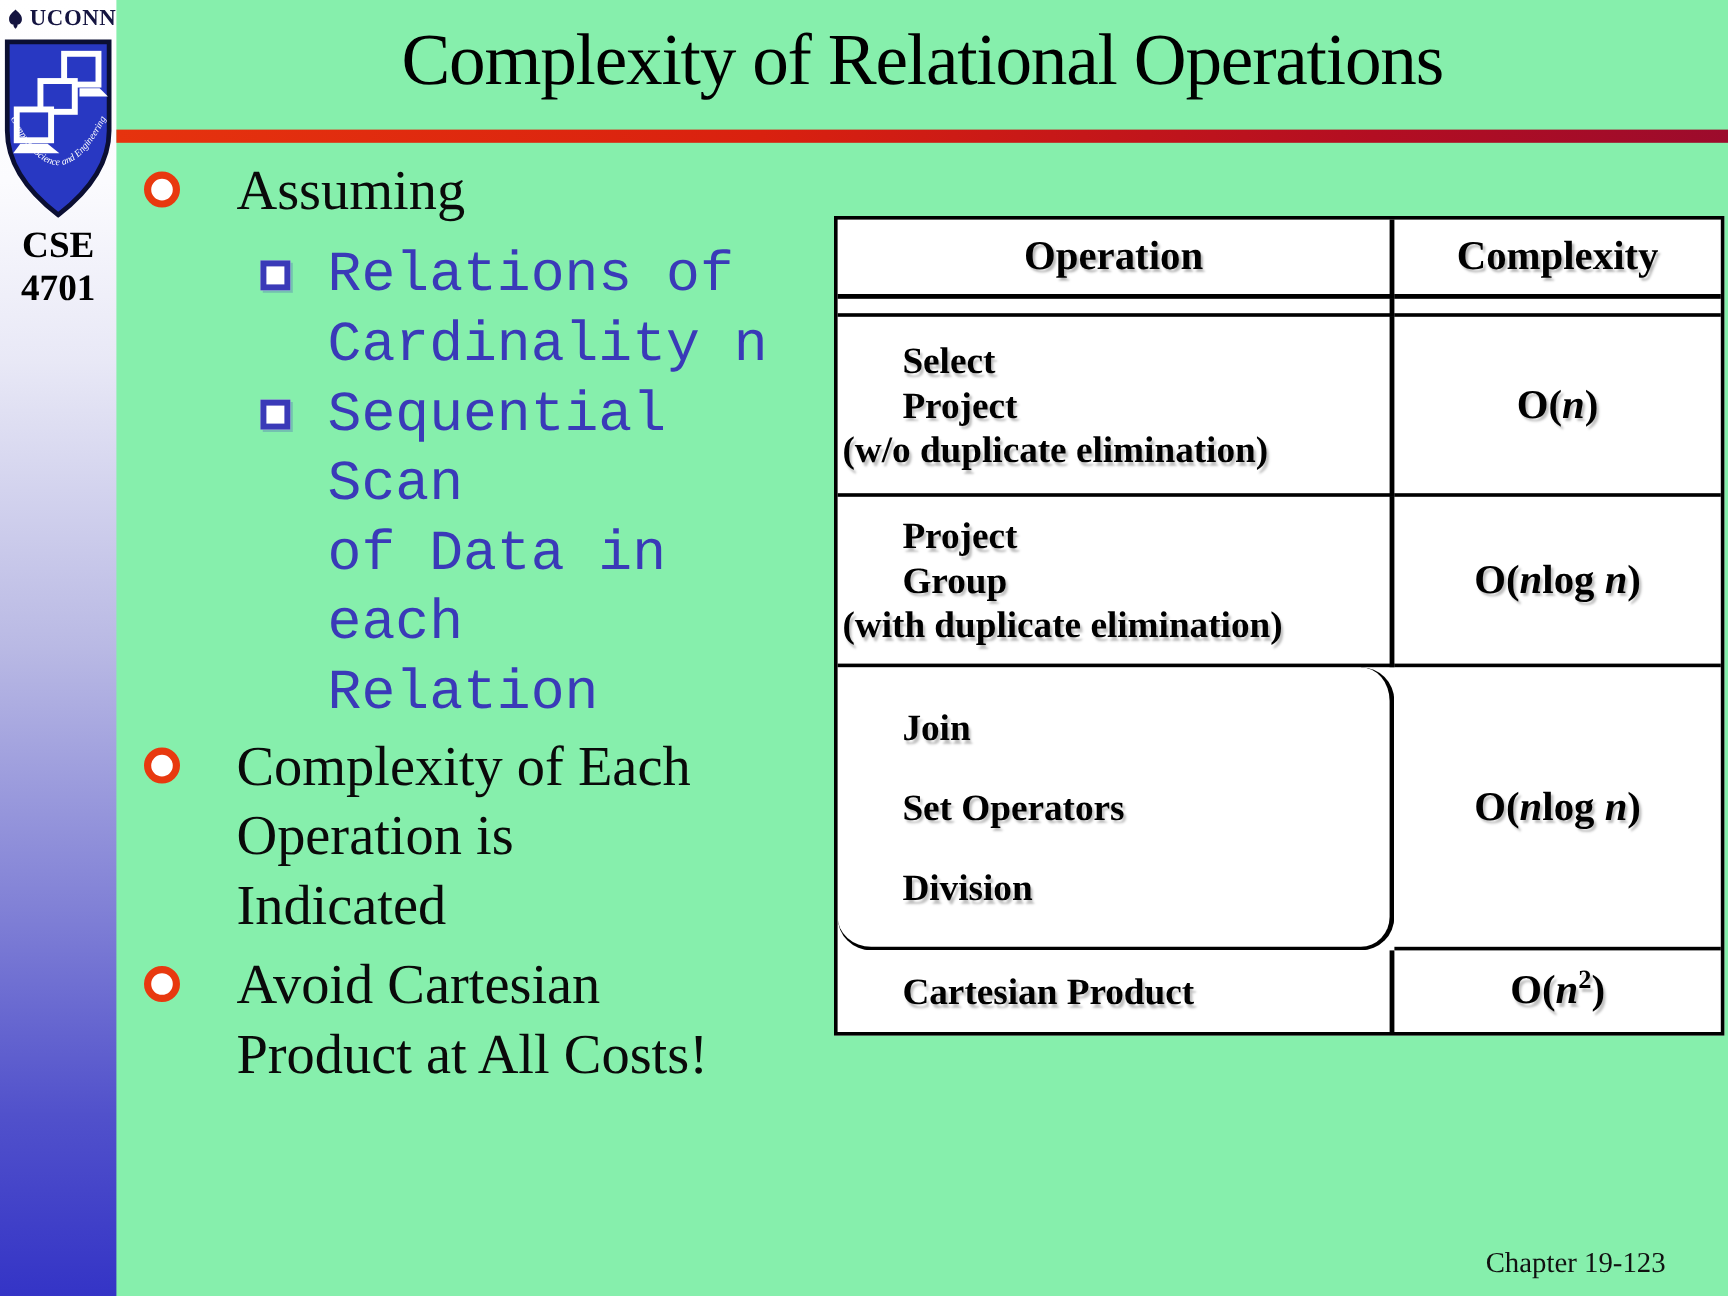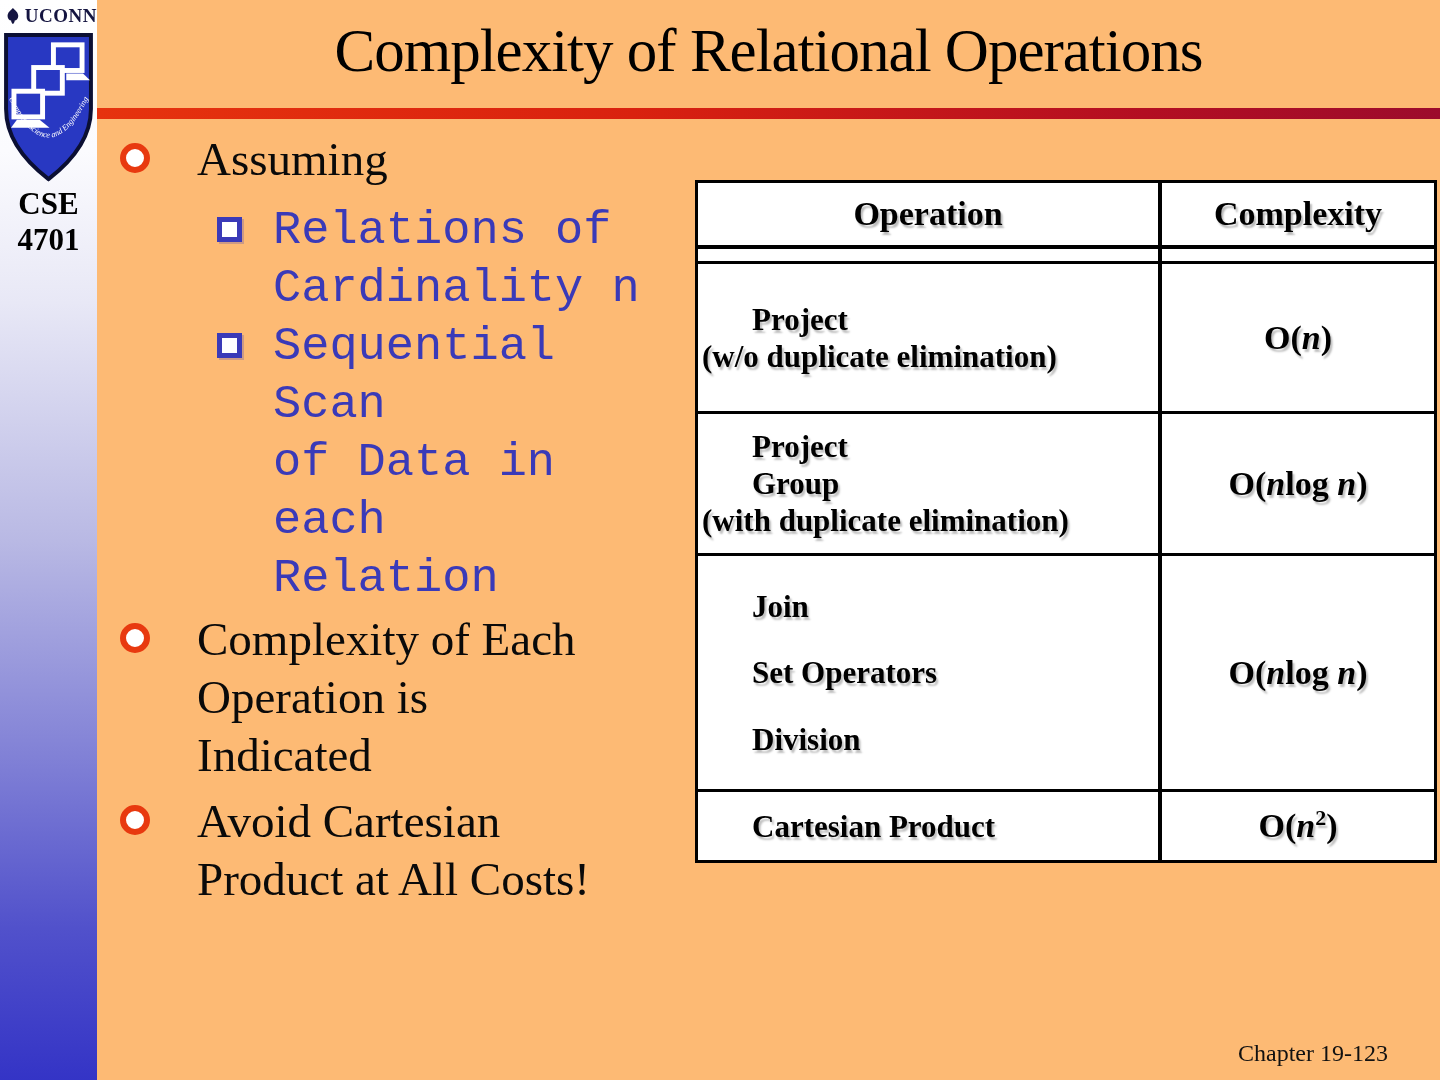--- a/index.html
+++ b/index.html
@@ -1,18 +1,18 @@
 <!DOCTYPE html>
 <html><head>
 <meta charset="utf-8">
 <style>
   html,body { margin:0; padding:0; background:#666; }
   .slide {
     position:relative; width:1440px; height:1080px;
-    background:#fdba74; overflow:hidden;
+    background:#86efac; overflow:hidden;
     font-family:"Liberation Serif", serif;
   }
 
   
   .sidebar {
     position:absolute; left:0; top:0; width:97px; height:1080px;
     background:linear-gradient(to bottom,
       #ffffff 0%, #fbfbfe 14%, #e8e8f6 28%, #b9b9e4 50%,
       #8181d6 70%, #5151cb 86%, #3434c6 100%);
   }
@@ -81,21 +81,21 @@
     font-size:34px; font-weight:bold;
     text-shadow:2px 3px 2px rgba(0,0,0,0.28);
   }
   .cell.last { border-bottom:none; }
   .cell.op {
     display:flex; flex-direction:column; justify-content:center;
     font-size:31px; font-weight:bold; line-height:37px;
     padding:2px 0 2px 2px;
     text-shadow:2px 3px 2px rgba(0,0,0,0.25);
   }
-  .cell.op.spread { justify-content:space-evenly; }
+  .cell.op.spread { justify-content:space-evenly;border-radius:28px; }
   .op-line { padding-left:2px; }
   .op-line.indent { padding-left:52px; }
   .cell.cx {
     display:flex; align-items:center; justify-content:center;
     font-size:34px; font-weight:bold;
     text-shadow:2px 3px 2px rgba(0,0,0,0.25);
   }
   .cx i { font-style:italic; }
   .cx sup { font-size:22px; line-height:0; }
 
@@ -179,20 +179,21 @@
     </div>
   </div>
 
   <div class="op-table">
     <div class="cell hdr opcol">Operation</div>
     <div class="cell hdr">Complexity</div>
     <div class="cell opcol"></div>
     <div class="cell"></div>
 
   <div class="cell op opcol">
+        <div class="op-line indent">Select</div>
         <div class="op-line indent">Project</div>
         <div class="op-line">(w/o duplicate elimination)</div>
       </div>
       <div class="cell cx">
         <span><span>O(</span><i>n</i><span>)</span></span>
       </div>
       <div class="cell op opcol">
         <div class="op-line indent">Project</div>
         <div class="op-line indent">Group</div>
         <div class="op-line">(with duplicate elimination)</div>

